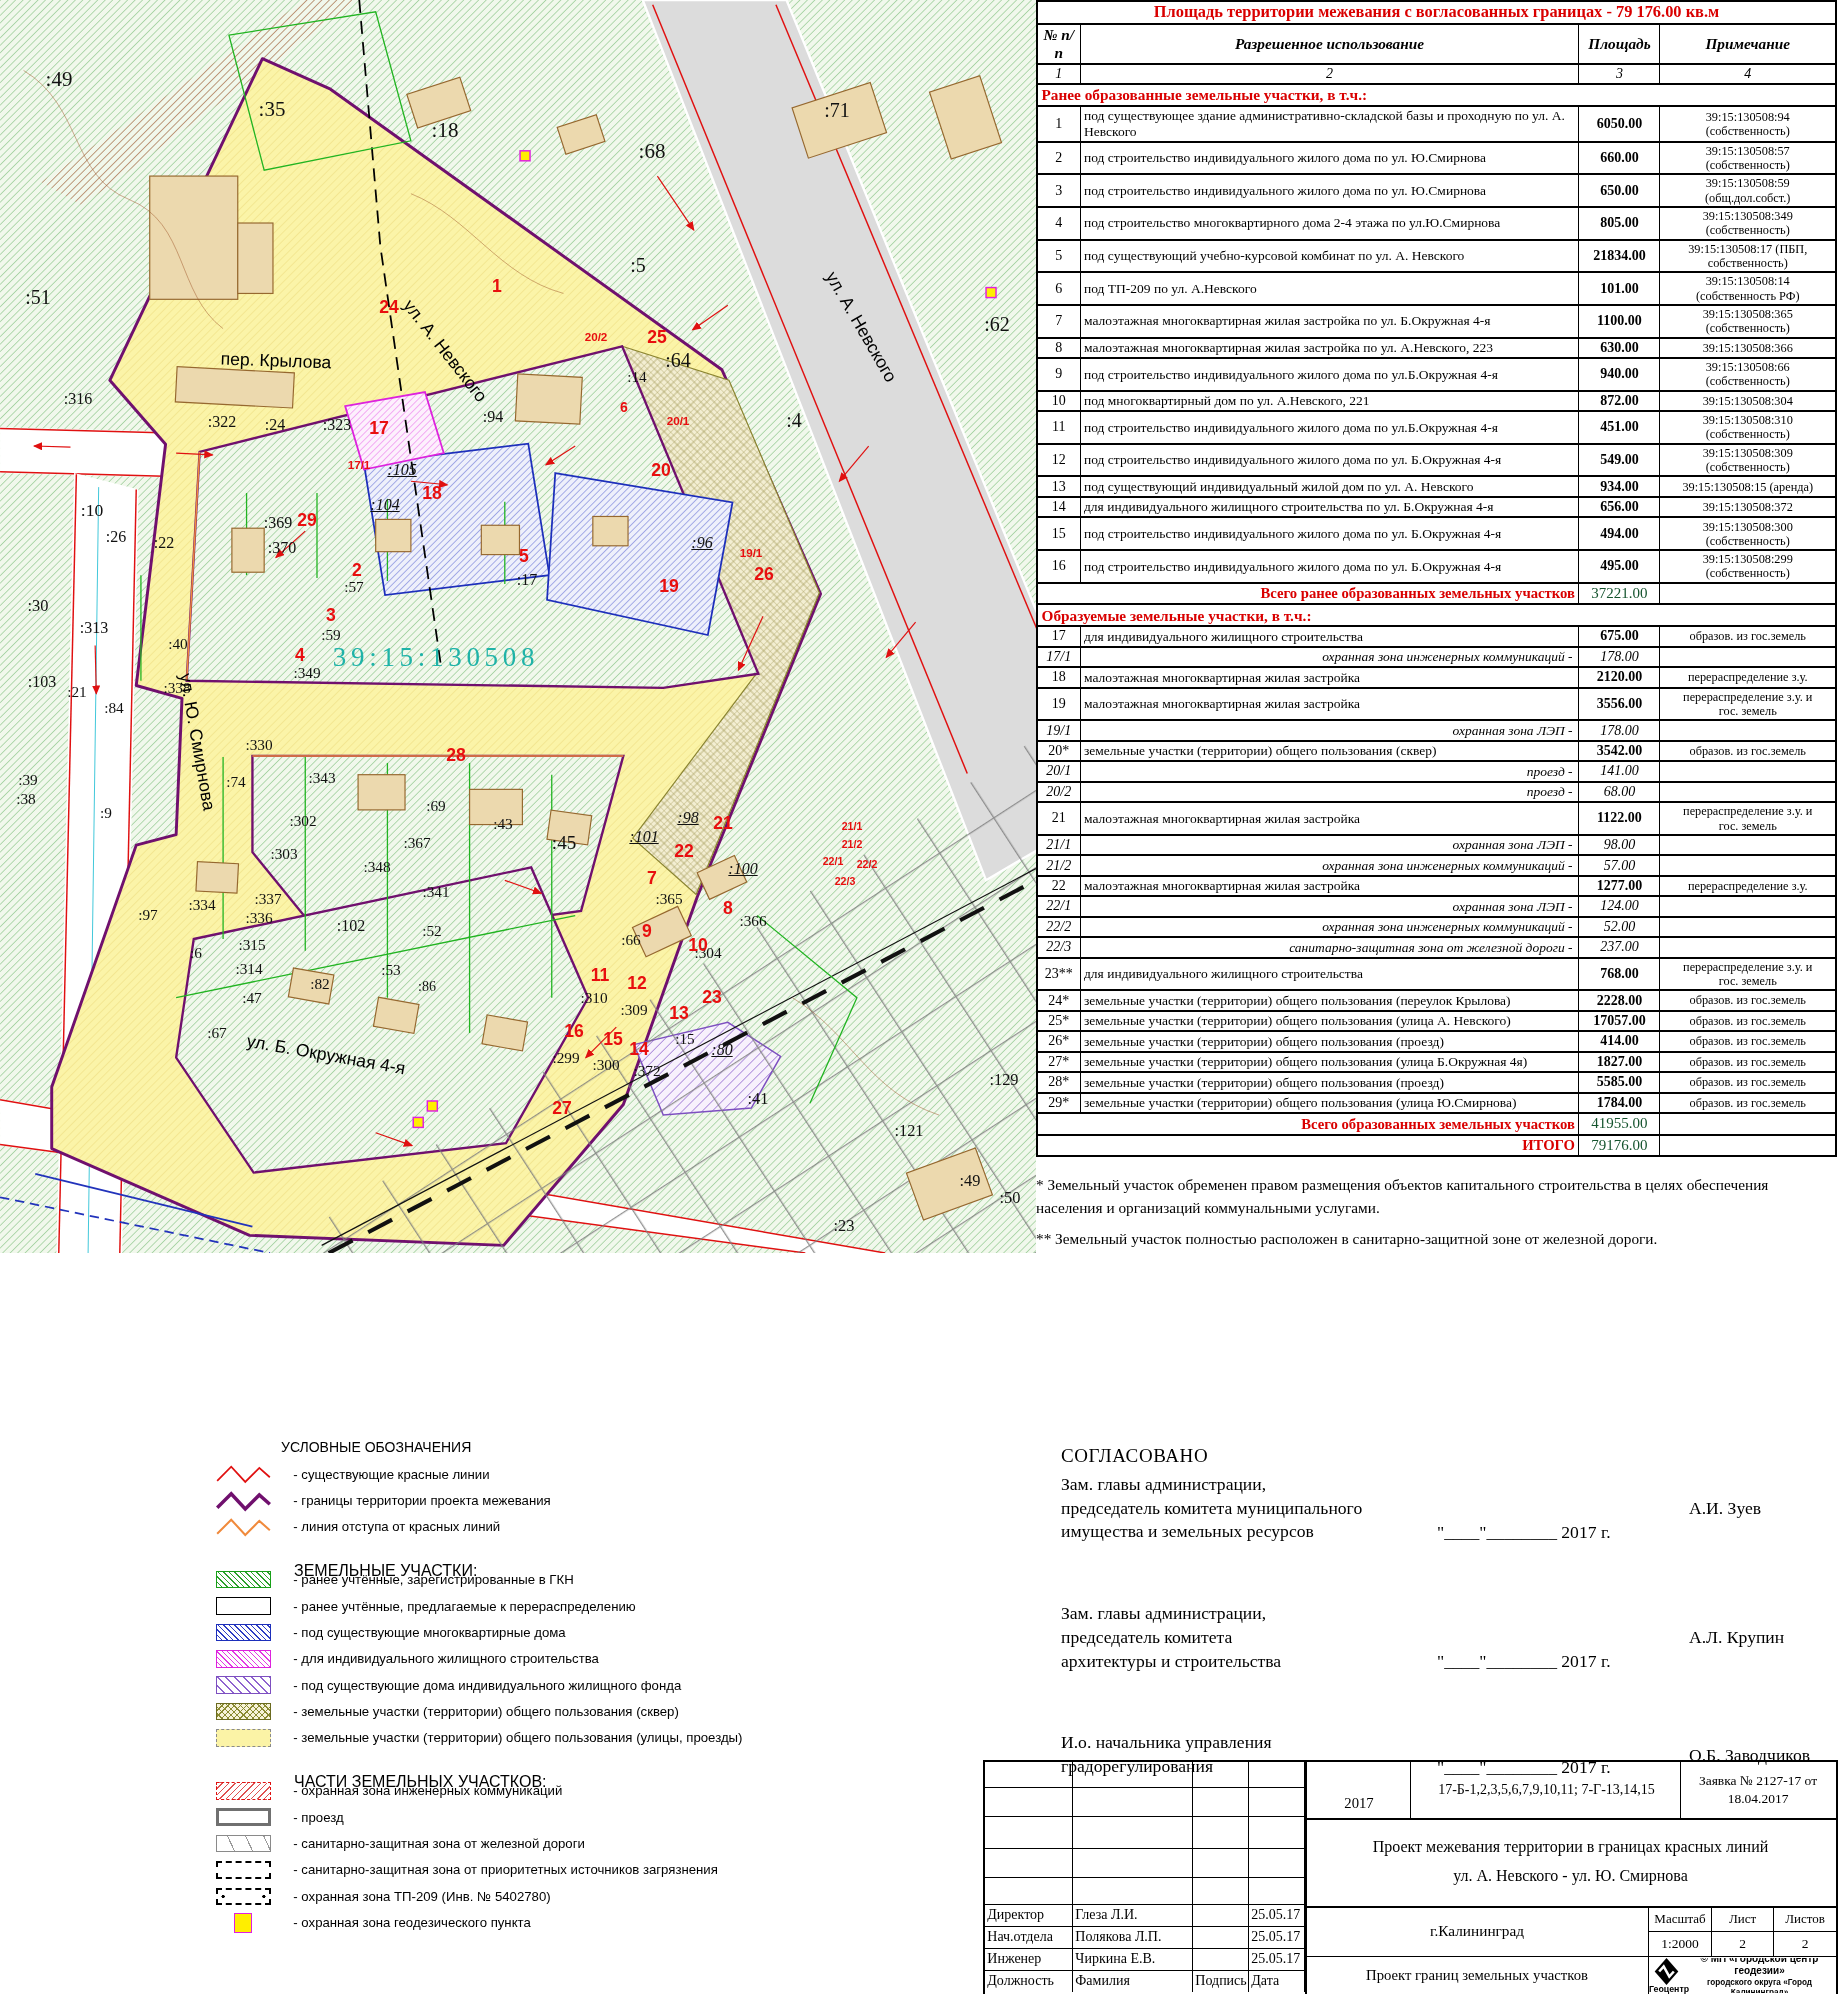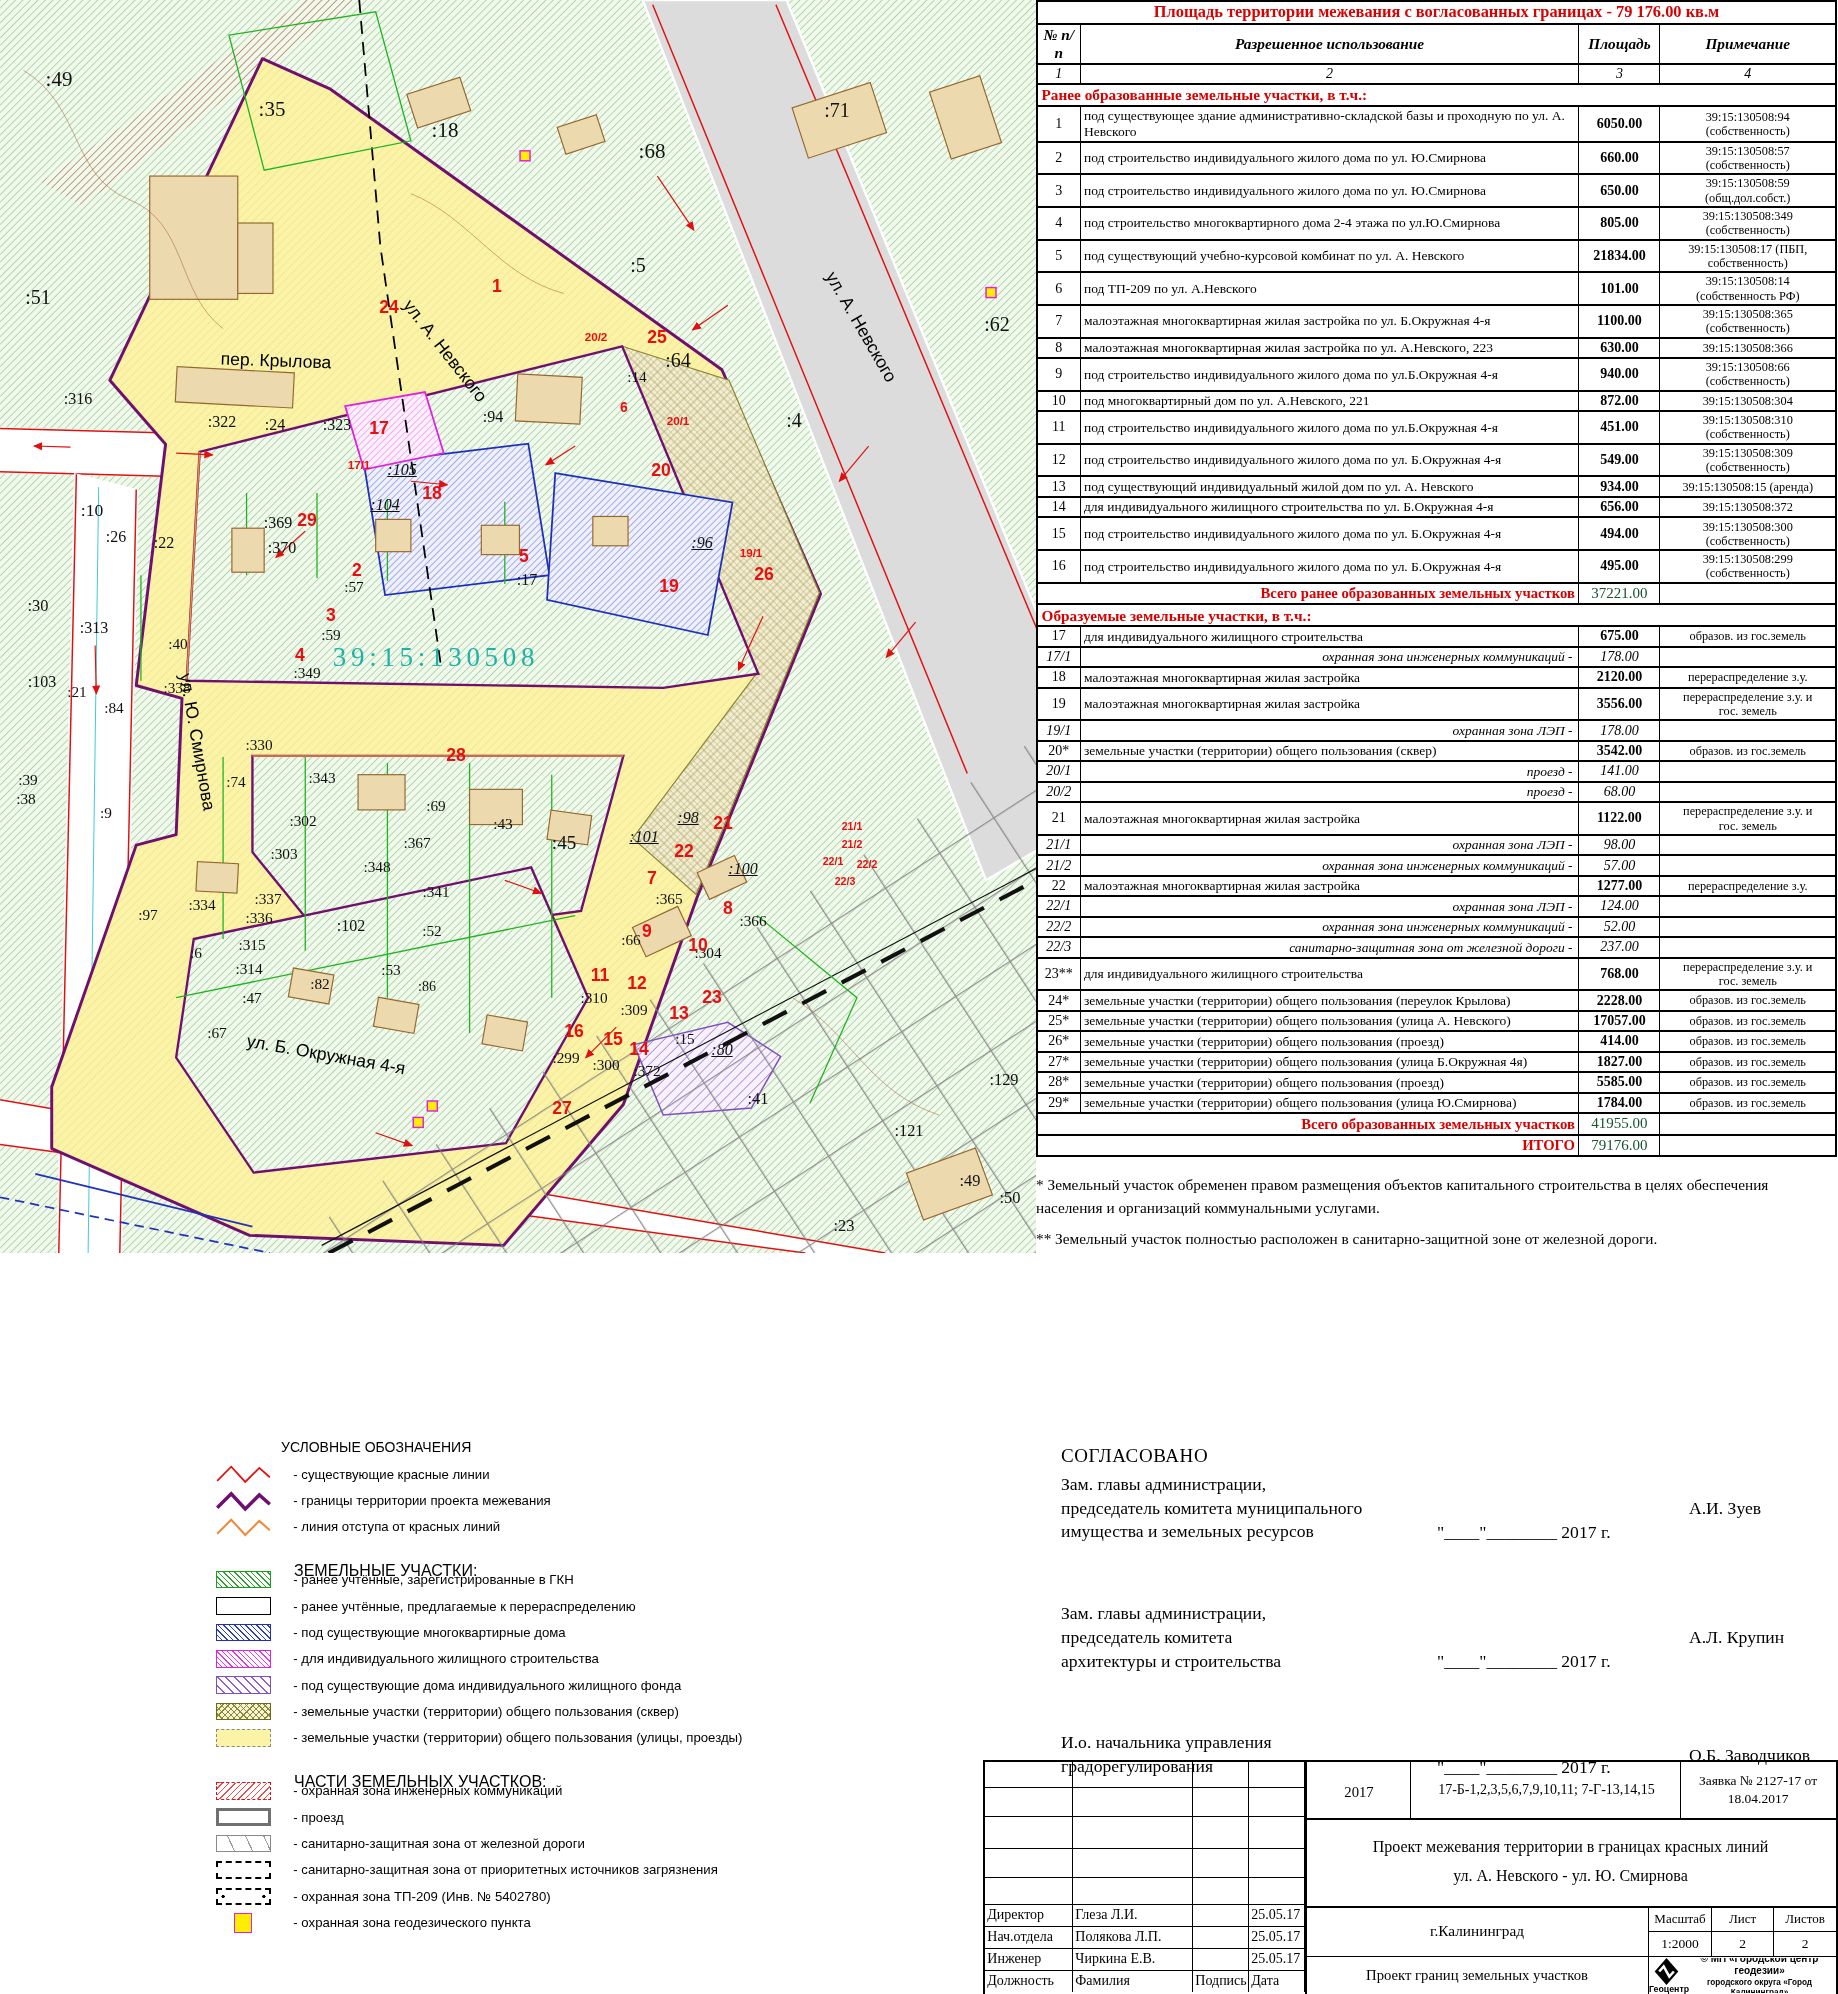--- a/index.html
+++ b/index.html
@@ -842,21 +842,21 @@
         <div class="st-cell">Чиркина Е.В.</div>
         <div class="st-cell"></div>
         <div class="st-cell">25.05.17</div>
         <div class="st-cell" style="border-bottom: none;">Должность</div>
         <div class="st-cell" style="border-bottom: none;">Фамилия</div>
         <div class="st-cell" style="border-bottom: none;">Подпись</div>
         <div class="st-cell" style="border-bottom: none;">Дата</div>
       </div>
     <div class="vd" style="left:320px;top:0;width:1.8px;height:232px"></div>
 
-    <div class="st-abs" style="left:322px;top:5px;width:104px;height:51px">2017</div>
+    <div class="st-abs" style="left:322px;top:16px;width:104px;height:51px">2017</div>
     <div class="vd" style="left:425px;top:0;width:1.2px;height:56px"></div>
     <div class="st-abs" style="left:427px;top:0;width:269px;height:56px;font-size:14px">17-Б-1,2,3,5,6,7,9,10,11; 7-Г-13,14,15</div>
     <div class="vd" style="left:695px;top:0;width:1.2px;height:56px"></div>
     <div class="st-abs" style="left:696px;top:0;width:154px;height:56px;font-size:13.5px">Заявка № 2127-17 от 18.04.2017</div>
     <div class="hd" style="left:320px;top:56px;width:531px;height:1.8px"></div>
 
     <div class="st-abs" style="left:322px;top:58px;width:527px;height:84px;flex-direction:column;font-size:16px">
       <div>Проект межевания территории в границах красных линий</div>
       <div style="margin-top:8.2px">ул. А. Невского - ул. Ю. Смирнова</div>
     </div>

